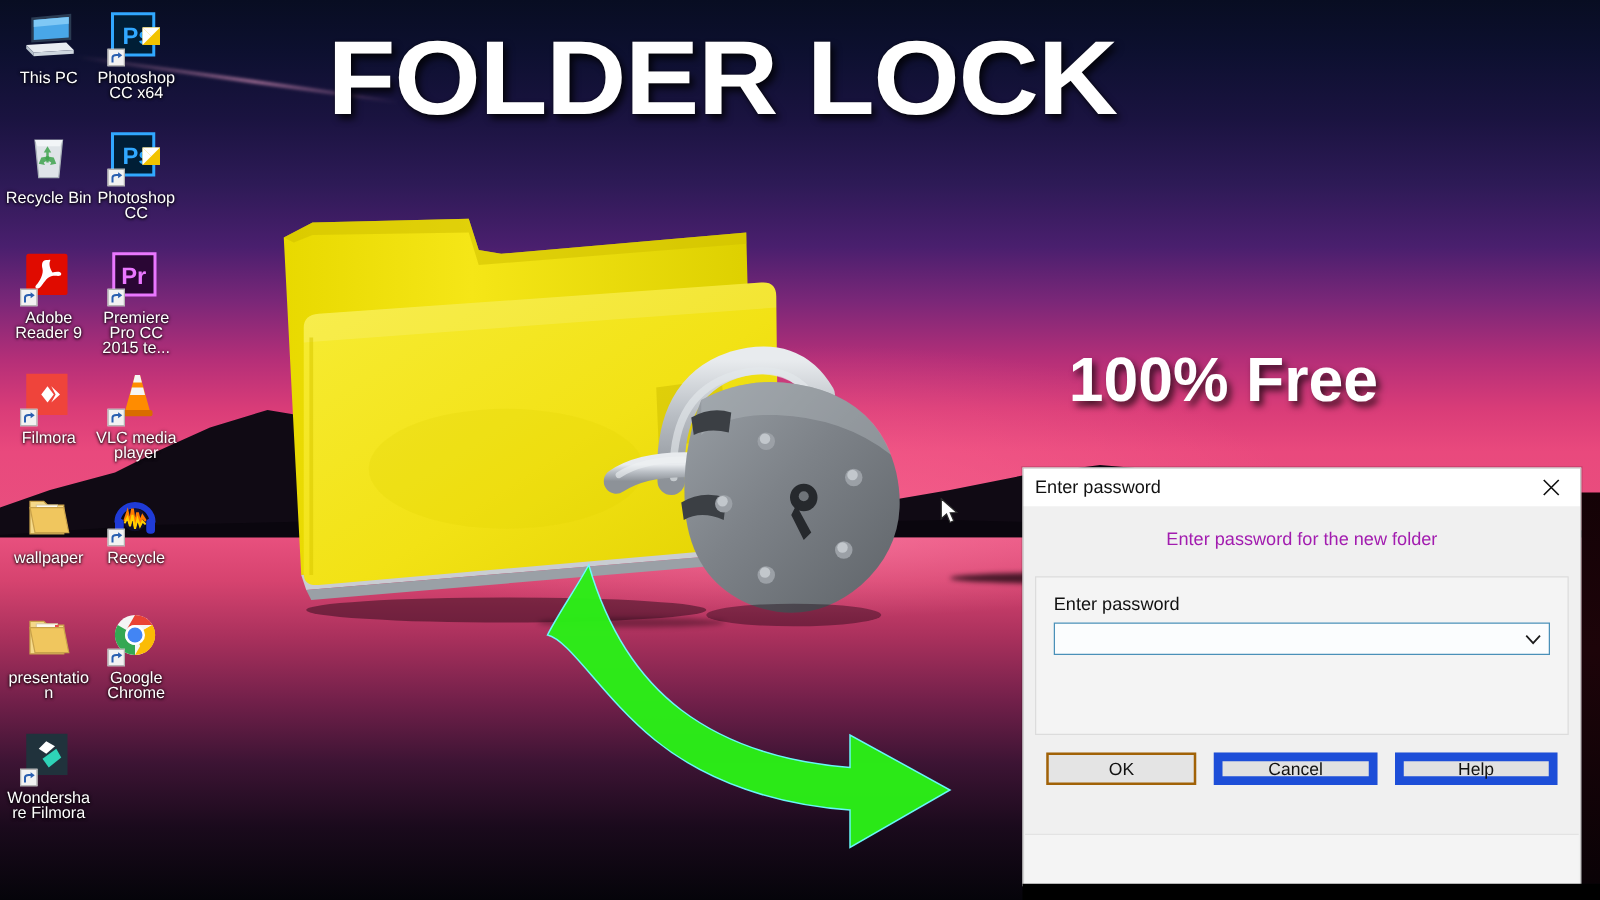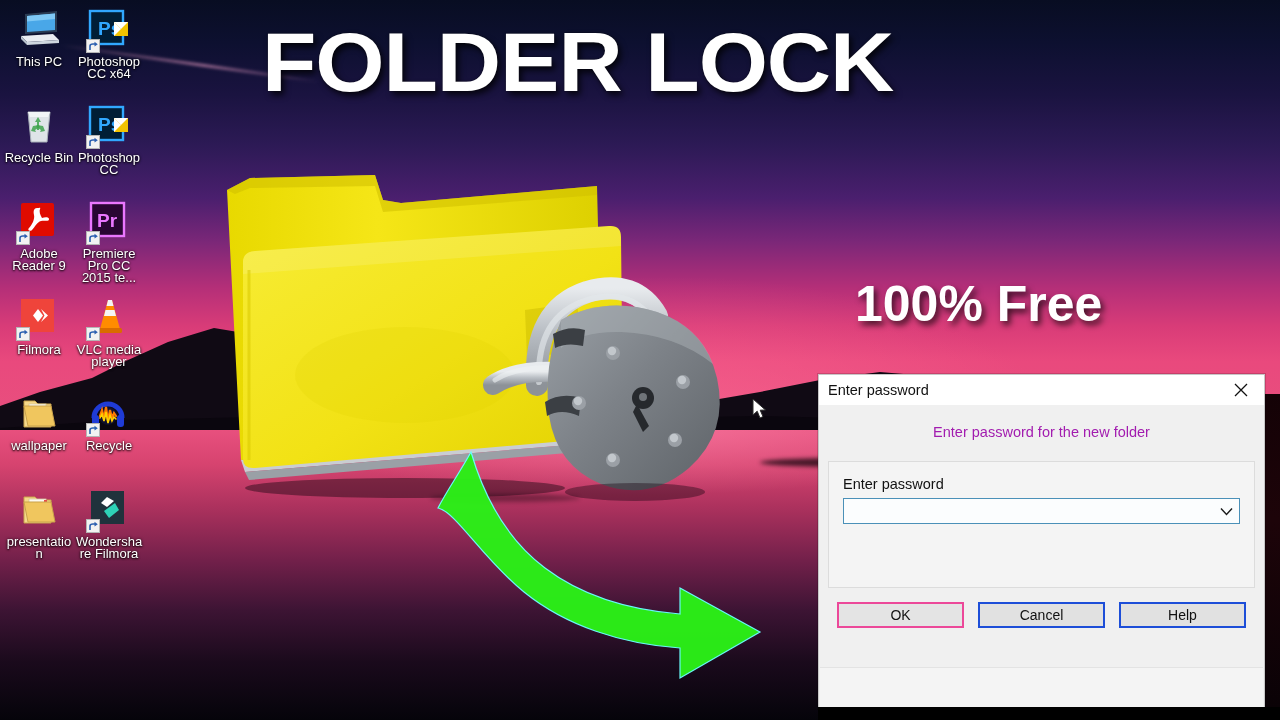--- a/index.html
+++ b/index.html
@@ -173,27 +173,27 @@
   .dlg-ghost{
     margin-top:16px; font-size:13px;
     color:#ececec;
     opacity:.75;
   }
   .dlg-buttons{
     display:flex; gap:14px; padding:14px 9px 0 9px;
   }
   .dlg-btn{
     flex:1; height:26px;
-    background:#e1e1e1; border:2px solid #1d4ed8;
+    background:#e1e1e1; border:7px solid #1d4ed8;
     font-family:"Liberation Sans", sans-serif; font-size:14px; color:#111;
     display:flex; align-items:center; justify-content:center;
     cursor:default;
   }
   .dlg-btn.default{
-    border:2px solid #ec4899; background:#e4e4e4;
+    border:2px solid #a16207; background:#e4e4e4;
   }
   .dlg-footer{
     position:absolute; left:1px; right:1px; bottom:1px; height:40px;
     background:#f4f4f4; border-top:1px solid #e3e3e3;
   }
 
   
   #black-bar{
     position:absolute; left:818px; top:707px; width:462px; height:13px;
     background:#000;
@@ -406,20 +406,41 @@
           <rect x="14" y="22" width="13" height="2" fill="#aab4bd"></rect>
           <rect x="14" y="26" width="9" height="2" fill="#aab4bd"></rect>
           <rect x="27" y="12" width="3" height="5" fill="#e84b4b"></rect>
           <rect x="27" y="17" width="3" height="5" fill="#f5c842"></rect>
           <path d="M7,14 L34,14 L38,34 L11,34 Z" fill="#f0c65e" stroke="#c9a24a" stroke-width="1"></path>
         </svg>
       </div>
       <div class="icon-label">presentation</div>
     </div>
 
+    <div class="icon-cell">
+      <div class="icon-art">
+        <svg viewBox="0 0 44 44" width="44" height="44">
+          <circle cx="21" cy="20" r="16" fill="#f5f5f5"></circle>
+          <path d="M21,4 a16,16 0 0 1 13.9,8 L21,12 a8,8 0 0 0 -6.9,4 Z" fill="#ea4335"></path>
+          <path d="M34.9,12 a16,16 0 0 1 -7,22.5 L21,20 Z" fill="#fbbc05" transform="rotate(0 21 20)"></path>
+          <path d="M21,36 a16,16 0 0 1 -13.9,-24 L14.1,16 a8,8 0 0 0 6.9,12 Z" fill="#34a853"></path>
+          <path d="M34.9,12 a16,16 0 0 1 -13.9,24 l6.9,-12 a8,8 0 0 0 0,-8 Z" fill="#fbbc05"></path>
+          <path d="M21,12 h13.9 a16,16 0 0 1 -0.1,0.2 L28,24 a8,8 0 0 0 -7,-12 Z" fill="#ea4335" opacity="0"></path>
+          <circle cx="21" cy="20" r="8" fill="#ffffff"></circle>
+          <circle cx="21" cy="20" r="6" fill="#4285f4"></circle>
+        </svg>
+        <div class="shortcut-badge">
+          <svg viewBox="0 0 11 11">
+              <path d="M2,9 L2,5 Q2,3 5,3 L8,3" stroke="#2a5fb0" stroke-width="1.6" fill="none"></path>
+              <polygon points="6.5,0.8 9.8,3.2 6.5,5.6" fill="#2a5fb0"></polygon>
+            </svg>
+        </div>
+      </div>
+      <div class="icon-label">Google Chrome</div>
+    </div>
 
     <div class="icon-cell">
       <div class="icon-art">
         <svg viewBox="0 0 44 44" width="44" height="44">
           <rect x="4" y="3" width="33" height="33" fill="#20323c"></rect>
           <polygon points="20,9 27,13 20,19 14,15" fill="#ffffff"></polygon>
           <polygon points="28,15 32,22 22,30 17,23" fill="#2ed3b7"></polygon>
         </svg>
         <div class="shortcut-badge">
           <svg viewBox="0 0 11 11">

